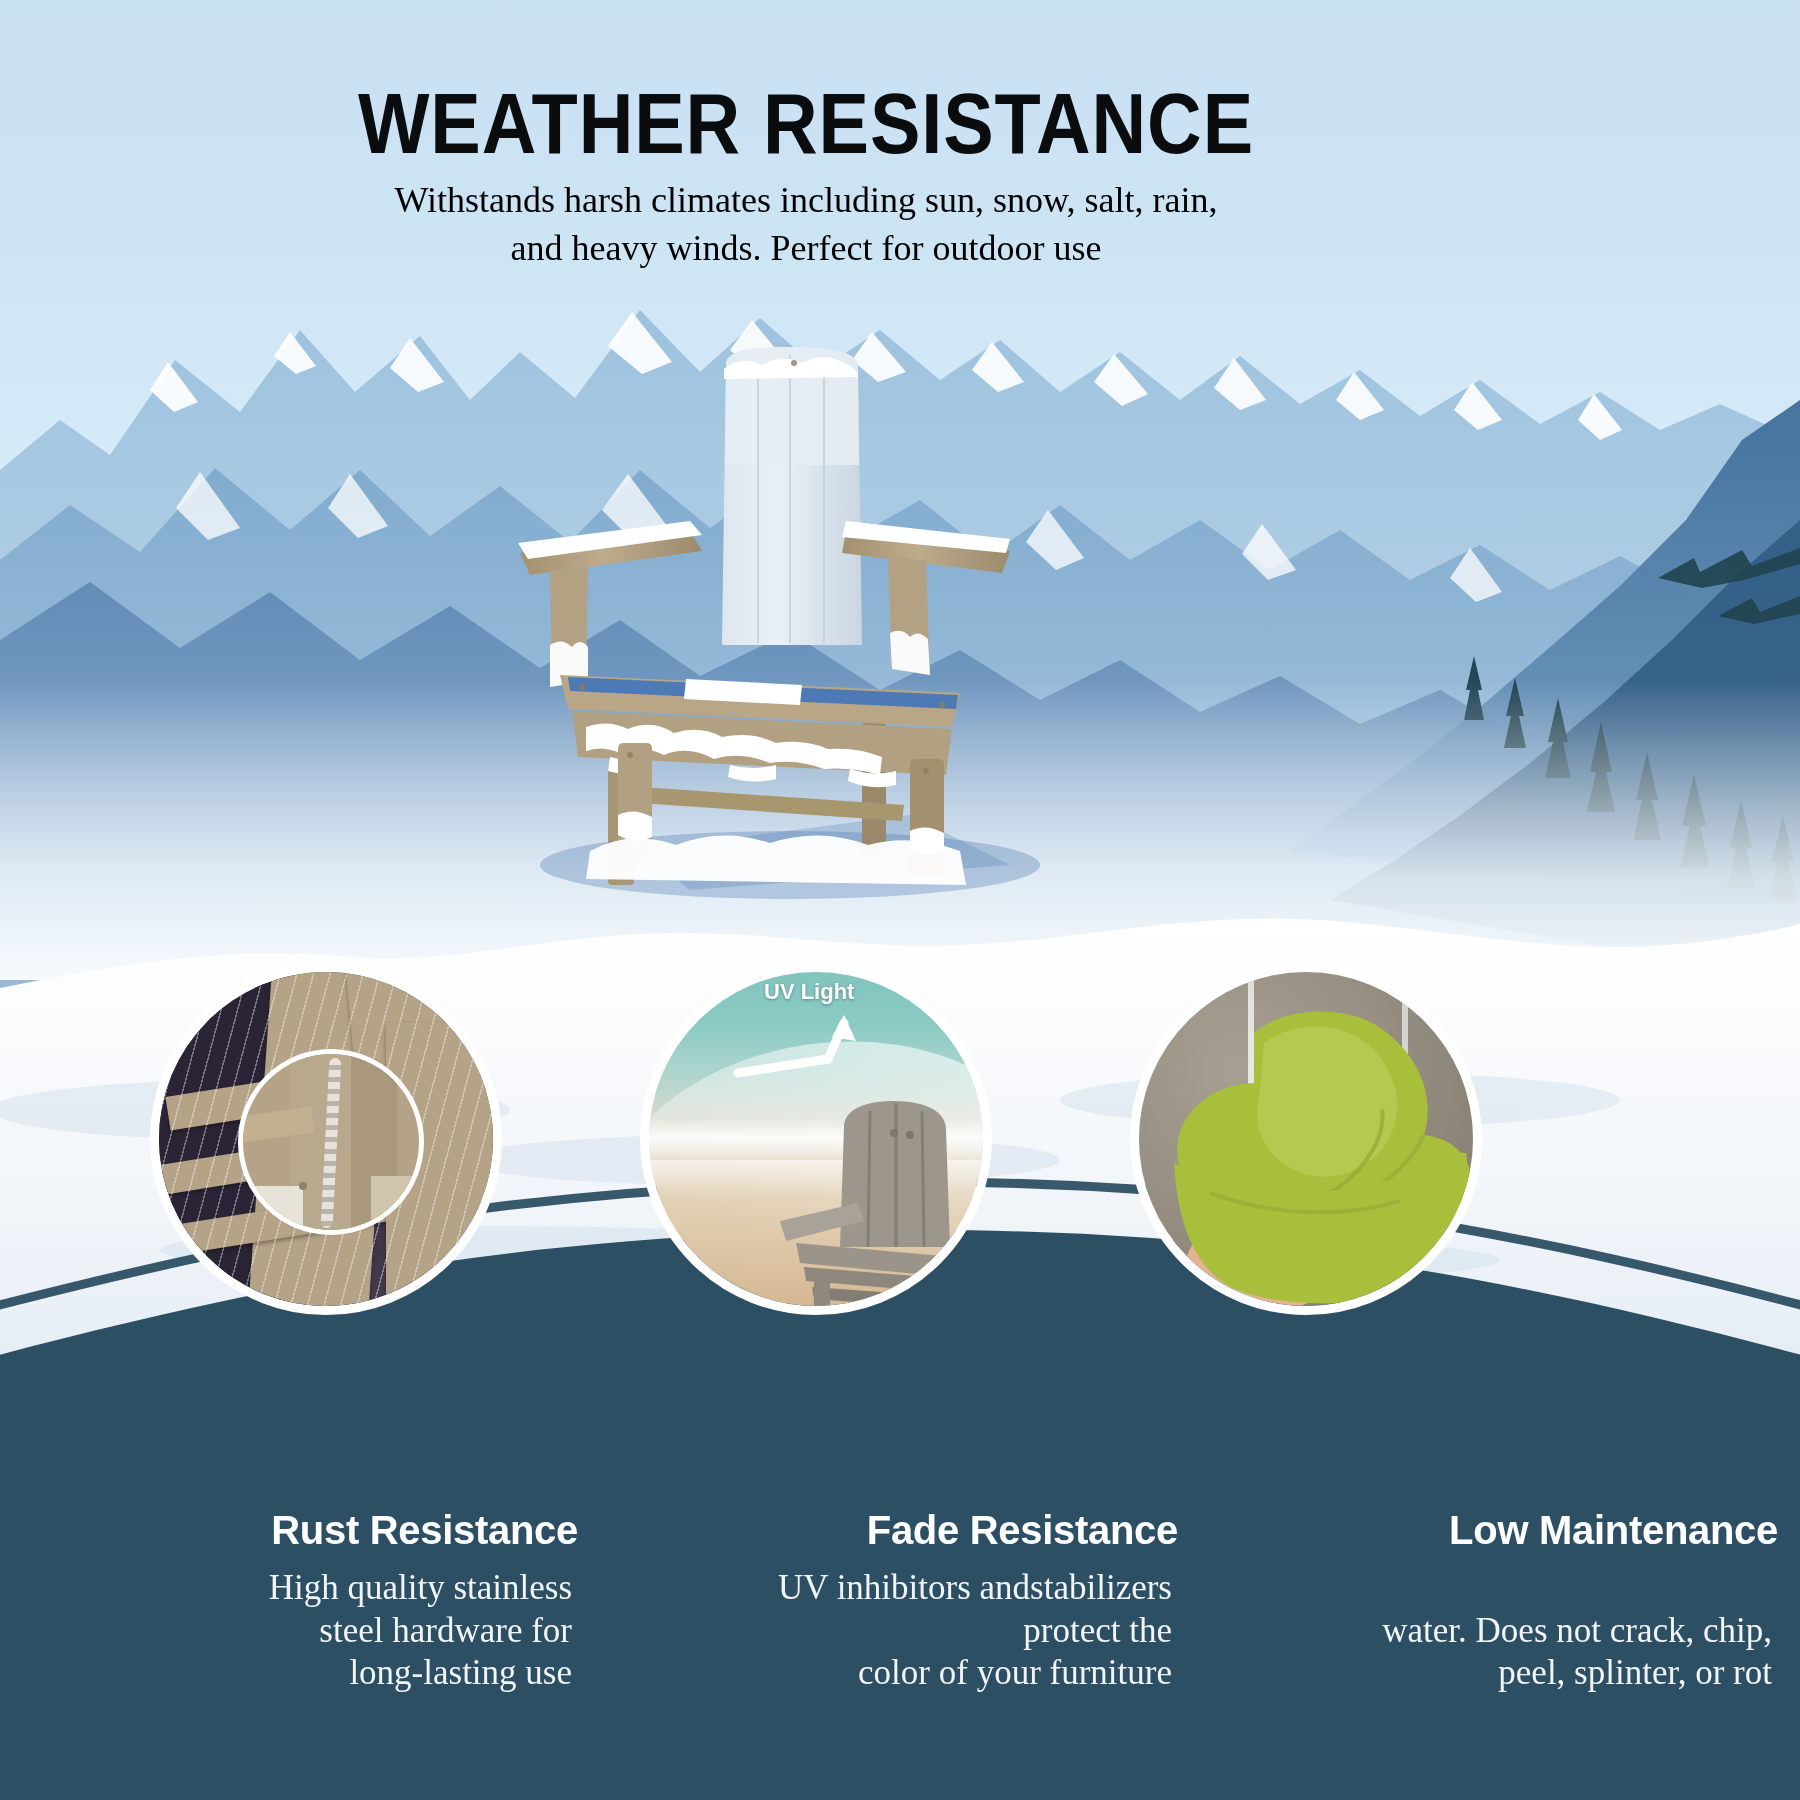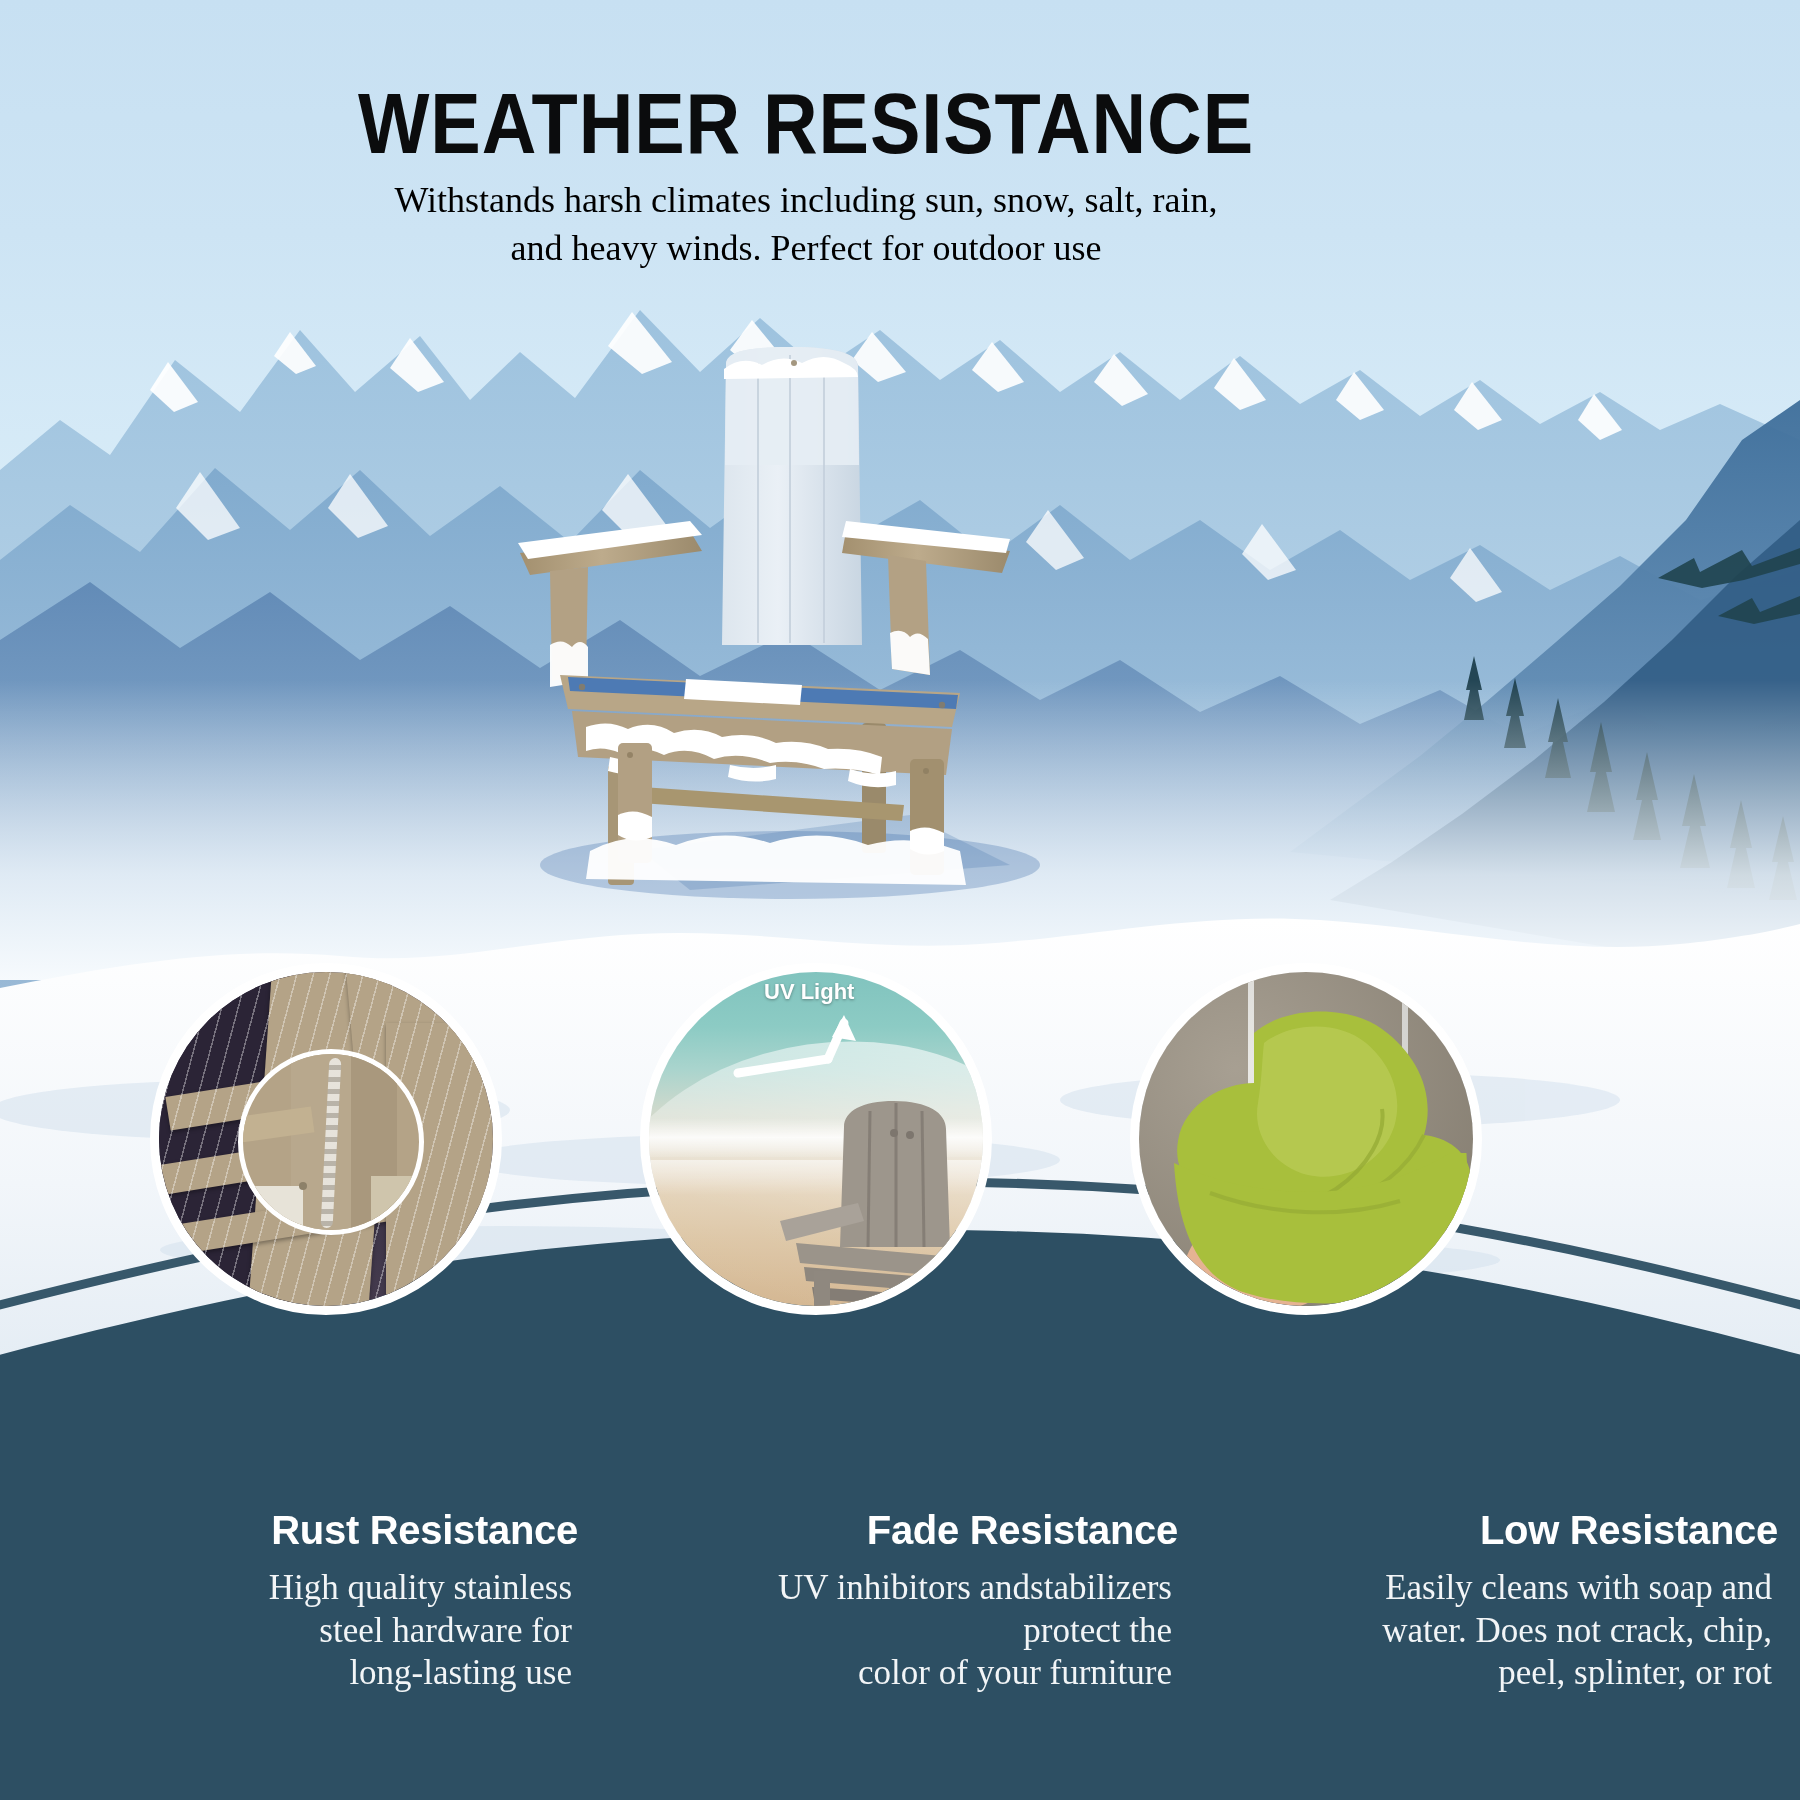--- a/index.html
+++ b/index.html
@@ -407,22 +407,22 @@
     <div class="feat">
       <h3>Fade Resistance</h3>
       <p>
         <span>UV inhibitors andstabilizers</span><br>
         <span>protect the</span><br>
         <span>color of your furniture</span>
       </p>
     </div>
 
     <div class="feat">
-      <h3>Low Resistance</h3>
+      <h3>Low Maintenance</h3>
       <p>
-        <span>Easily cleans with soap and</span><br>
+        <br>
         <span>water. Does not crack, chip,</span><br>
         <span>peel, splinter, or rot</span>
       </p>
     </div>
   </div>
 
 </div>
 
 </body></html>

